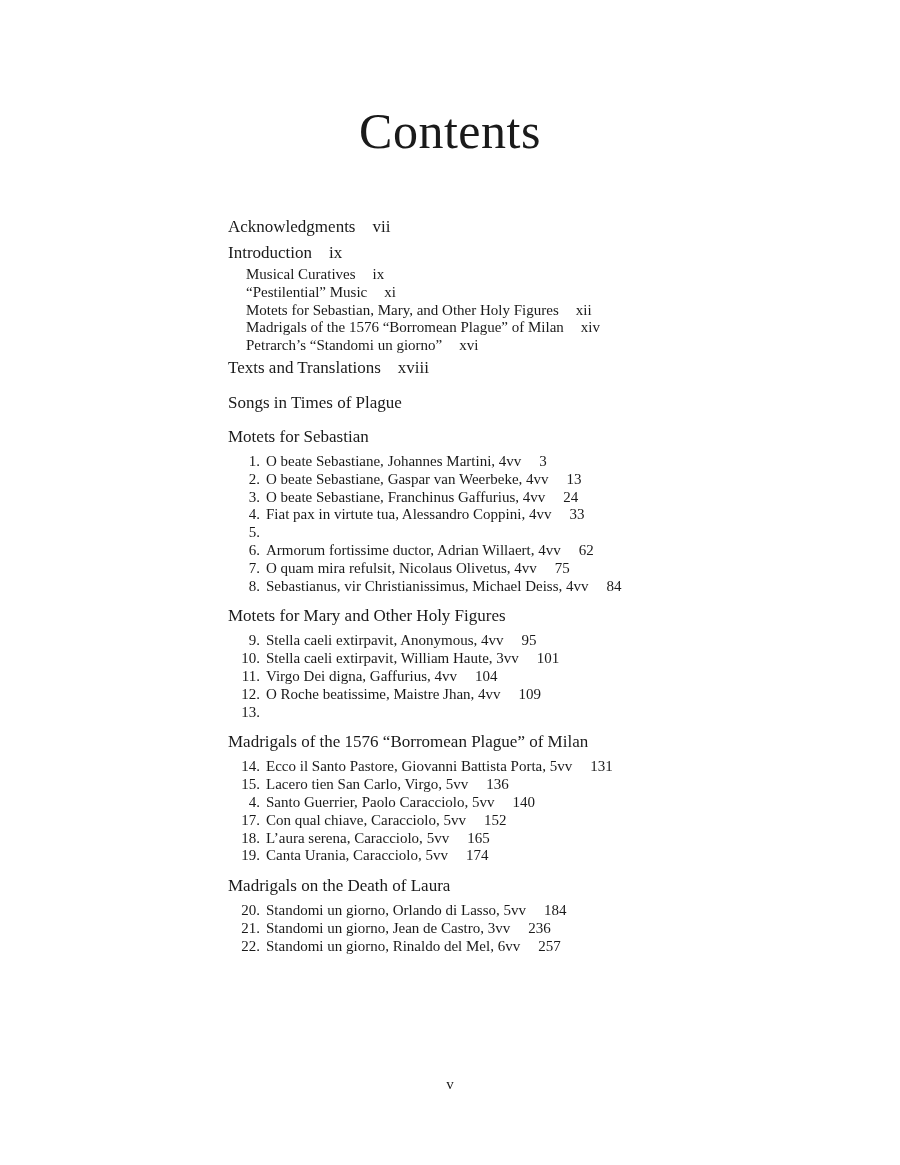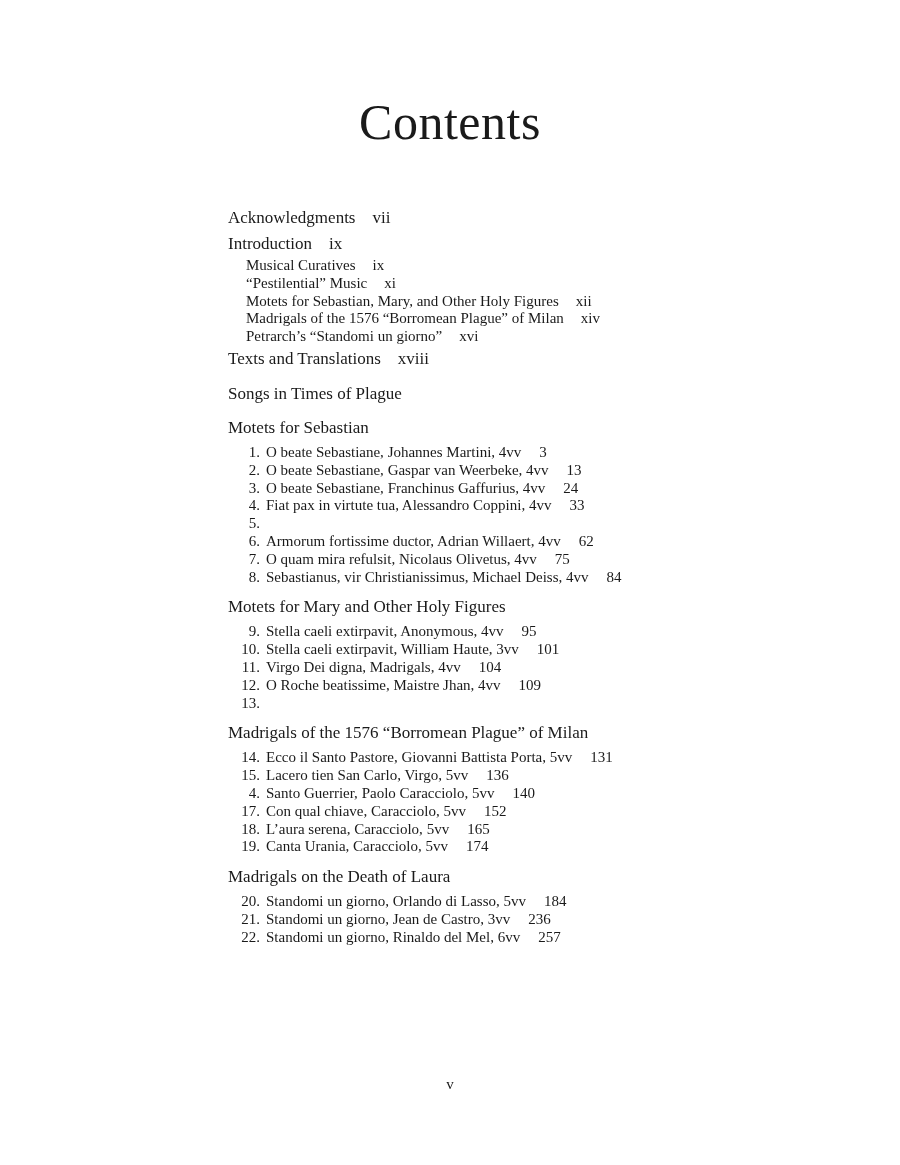--- a/index.html
+++ b/index.html
@@ -15,21 +15,21 @@
     -webkit-font-smoothing: antialiased;
   }
   .page {
     position: relative;
     width: 900px;
     height: 1165px;
     background: #ffffff;
     overflow: hidden;
   }
   .title {
-    margin: 8px;
+    margin: 17px;
     padding-top: 88px;
     text-align: center;
     font-size: 50px;
     font-weight: normal;
     line-height: 52px;
     letter-spacing: 0.5px;
   }
   .content {
     margin-left: 228px;
     margin-right: 150px;
@@ -150,21 +150,21 @@
           <div class="entry">
             <span class="num">9.</span>
             <span class="body"><span>Stella caeli extirpavit, </span><span class="composer">Anonymous,</span><span> 4vv</span><span class="pg">95</span></span>
           </div>
           <div class="entry">
             <span class="num">10.</span>
             <span class="body"><span>Stella caeli extirpavit, </span><span class="composer">William Haute,</span><span> 3vv</span><span class="pg">101</span></span>
           </div>
           <div class="entry">
             <span class="num">11.</span>
-            <span class="body"><span>Virgo Dei digna, </span><span class="composer">Madrigals,</span><span> 4vv</span><span class="pg">104</span></span>
+            <span class="body"><span>Virgo Dei digna, </span><span class="composer">Gaffurius,</span><span> 4vv</span><span class="pg">104</span></span>
           </div>
           <div class="entry">
             <span class="num">12.</span>
             <span class="body"><span>O Roche beatissime, </span><span class="composer">Maistre Jhan,</span><span> 4vv</span><span class="pg">109</span></span>
           </div>
           <div class="entry">
             <span class="num">13.</span>
           </div>
         </div>
         <div class="section-heading">Madrigals of the 1576 “Borromean Plague” of Milan</div>

